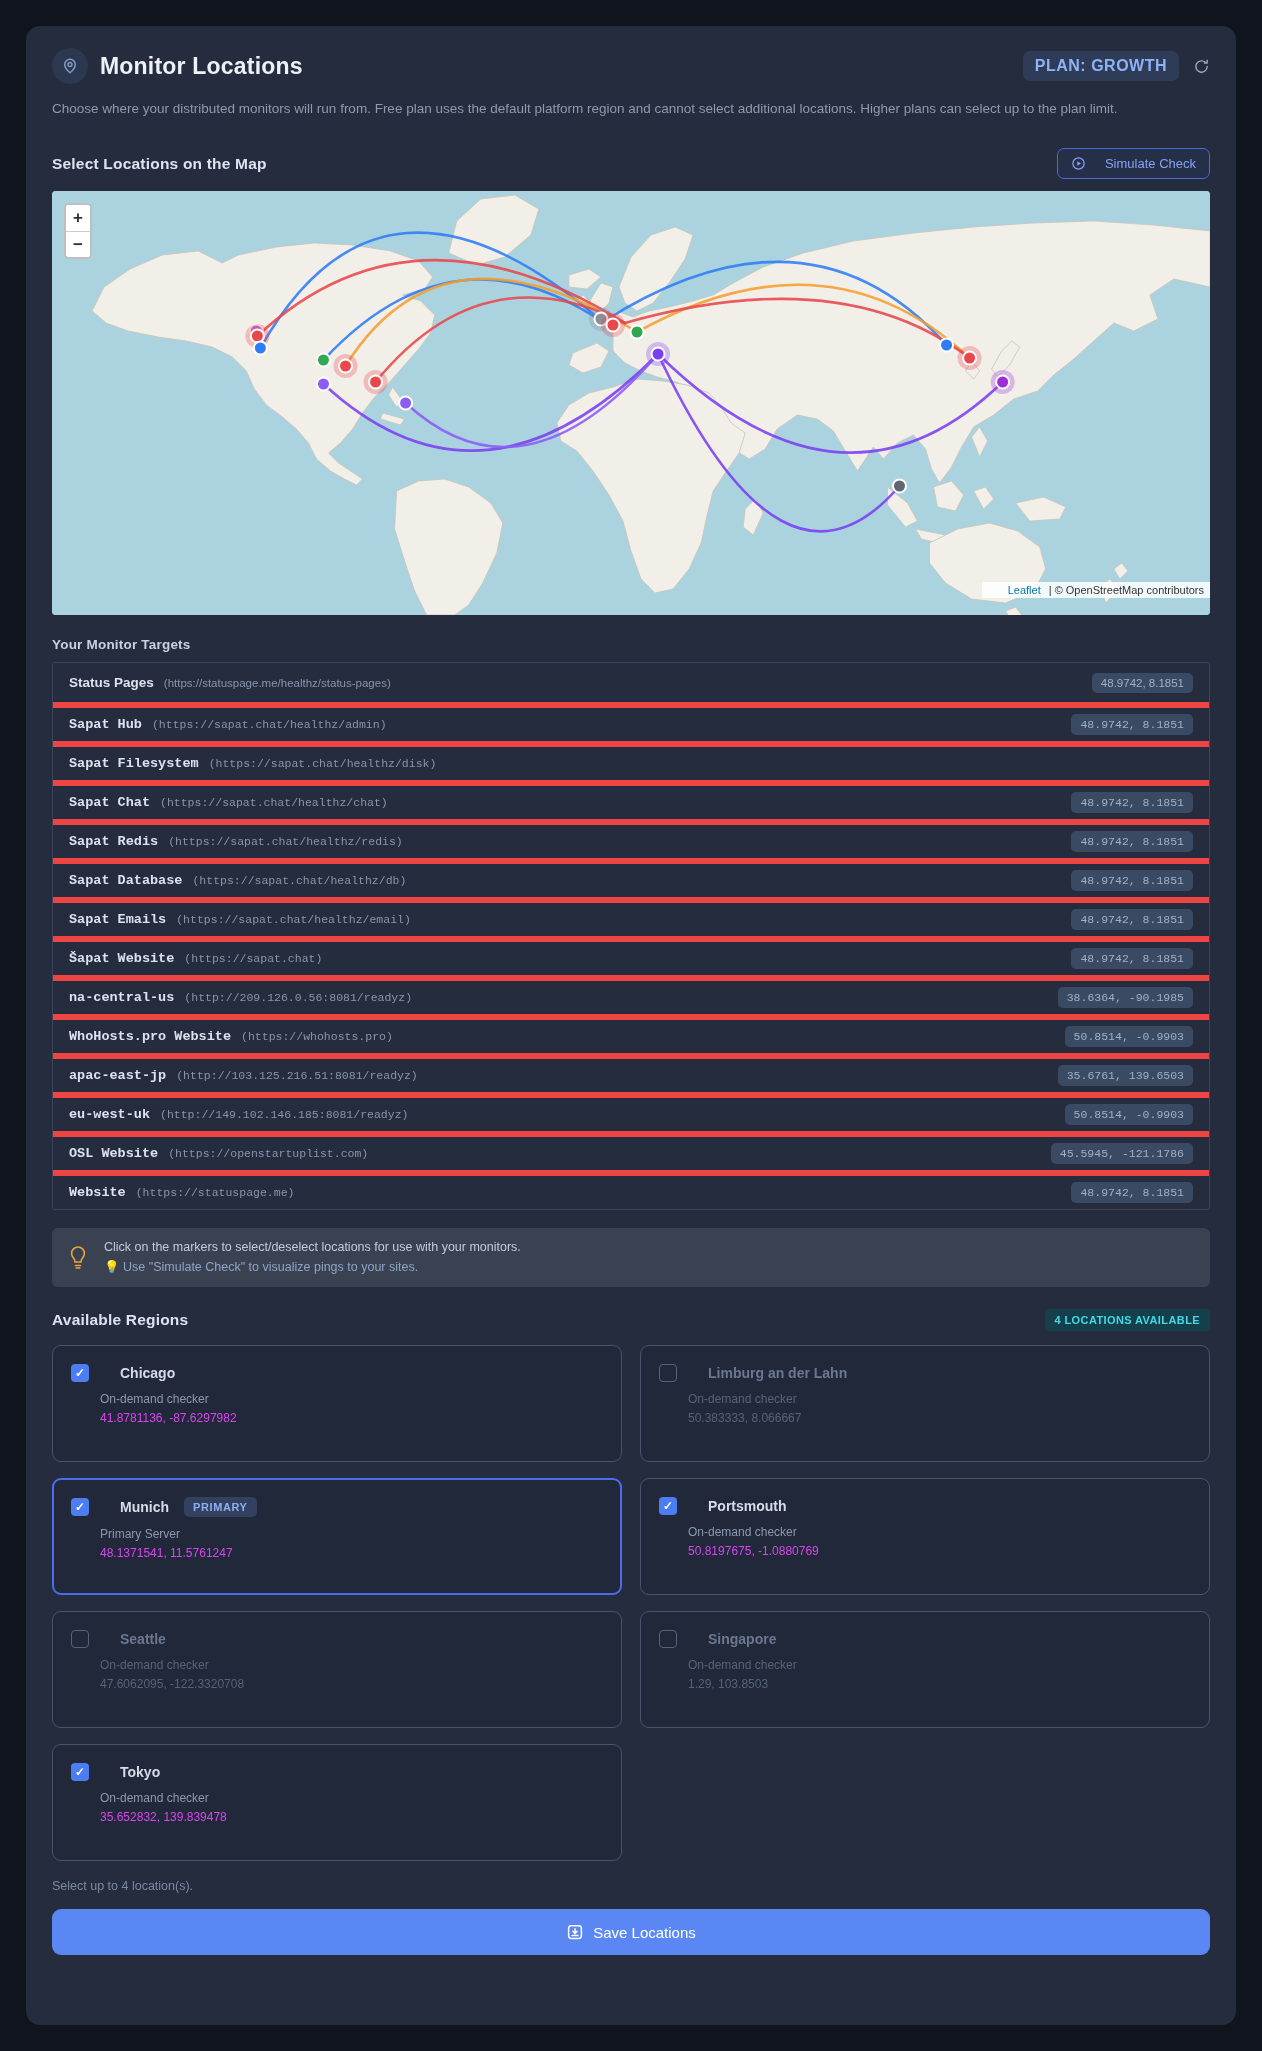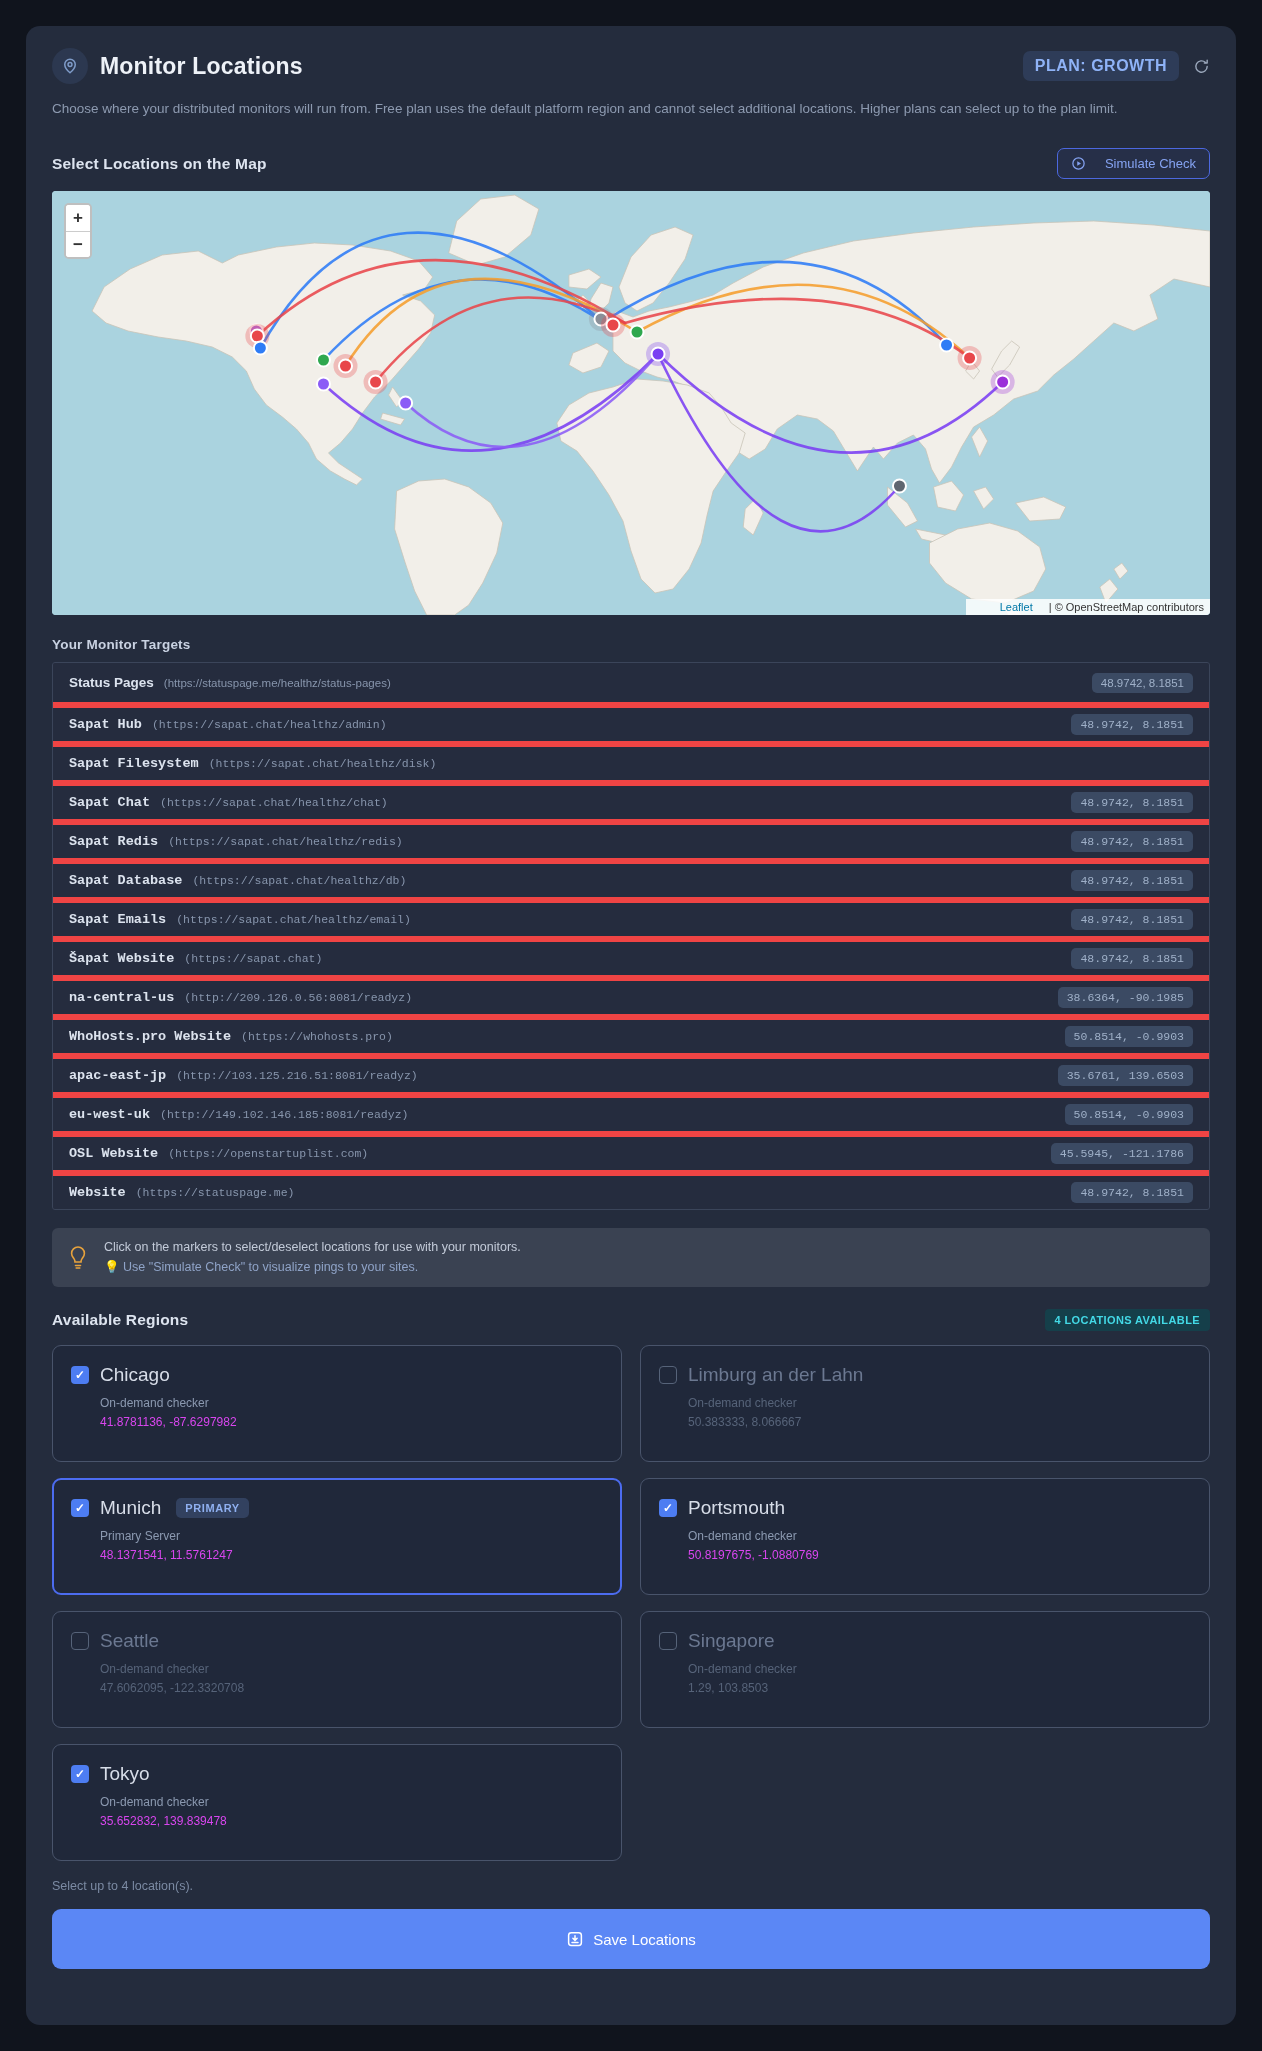--- a/index.html
+++ b/index.html
@@ -44,22 +44,22 @@
   .zoom-ctl {
     position:absolute; top:12px; left:12px; width:28px; background:#ffffff;
     border:2px solid rgba(0,0,0,.25); border-radius:5px; overflow:hidden; z-index:5;
   }
   .zoom-btn {
     width:100%; height:26px; display:flex; align-items:center; justify-content:center;
     font-size:17px; font-weight:bold; color:#333; cursor:pointer; background:#fff;
   }
   .zoom-btn + .zoom-btn { border-top:1px solid #ccc; }
   .attribution {
-    position:absolute; right:0; bottom:0; background:rgba(255,255,255,.85);
-    font-size:11px; color:#333; padding:2px 6px; display:flex; align-items:center; gap:16px; z-index:5;
+    position:absolute; right:0; bottom:17px; background:rgba(255,255,255,.85);
+    font-size:11px; color:#333; padding:2px 6px; display:flex; align-items:center; gap:8px; z-index:5;
   }
   .ua-flag { width:12px; height:8px; display:inline-block; }
   .ua-flag .t { width:12px; height:4px; background:#4e7fd0; }
   .ua-flag .b { width:12px; height:4px; background:#f7d117; }
   .attribution .leaflet-link { color:#0078a8; }
   
   .targets-heading { margin-top:22px; font-size:13.5px; color:#c9d2e2; font-weight:bold; letter-spacing:.2px; }
   .targets-list {
     margin-top:10px; border:1px solid #3b455a; border-radius:3px; overflow:hidden;
   }
@@ -95,34 +95,34 @@
     padding:18px 18px 16px 18px; height:117px; cursor:pointer;
   }
   .region-card.primary { border:2px solid #4c6cf0; padding:17px 17px 15px 17px; }
   .region-top { display:flex; align-items:center; gap:11px; }
   .checkbox {
     width:18px; height:18px; border-radius:4px; flex:0 0 auto;
     display:flex; align-items:center; justify-content:center;
   }
   .checkbox.checked { background:#4d7df2; color:#fff; font-size:12px; font-weight:bold; }
   .checkbox.unchecked { background:transparent; border:1.5px solid #566379; }
-  .region-name { font-size:19px; font-weight:normal; color:#d7dde8; }
+  .region-name { font-size:14px; font-weight:bold; color:#d7dde8;margin-left:20px; }
   .primary-badge {
     background:#32415f; color:#8fb0f0; font-size:11px; font-weight:bold; letter-spacing:.6px;
     padding:4px 9px; border-radius:5px; margin-left:4px;
   }
   .region-sub { margin-top:10px; margin-left:29px; font-size:12px; color:#8b99b0; }
   .region-coords { margin-top:5px; margin-left:29px; font-size:12px; color:#d946ef; }
   .region-card.disabled .region-name { color:#6b7891; }
   .region-card.disabled .region-sub,
   .region-card.disabled .region-coords { color:#566379; }
   .footnote { margin-top:18px; font-size:12.5px; color:#7b8aa3; }
   
   .save-btn {
-    margin-top:16px; width:100%; height:60px; background:#5b87f5; border:none; border-radius:9px;
+    margin-top:16px; width:100%; height:46px; background:#5b87f5; border:none; border-radius:9px;
     color:#ffffff; font-size:15px; font-family:"Liberation Sans", sans-serif;
     display:flex; align-items:center; justify-content:center; gap:9px; cursor:pointer;
   }
 </style>
 </head>
 <body>
 
 <div class="panel">
 
   <div class="hdr-row">

